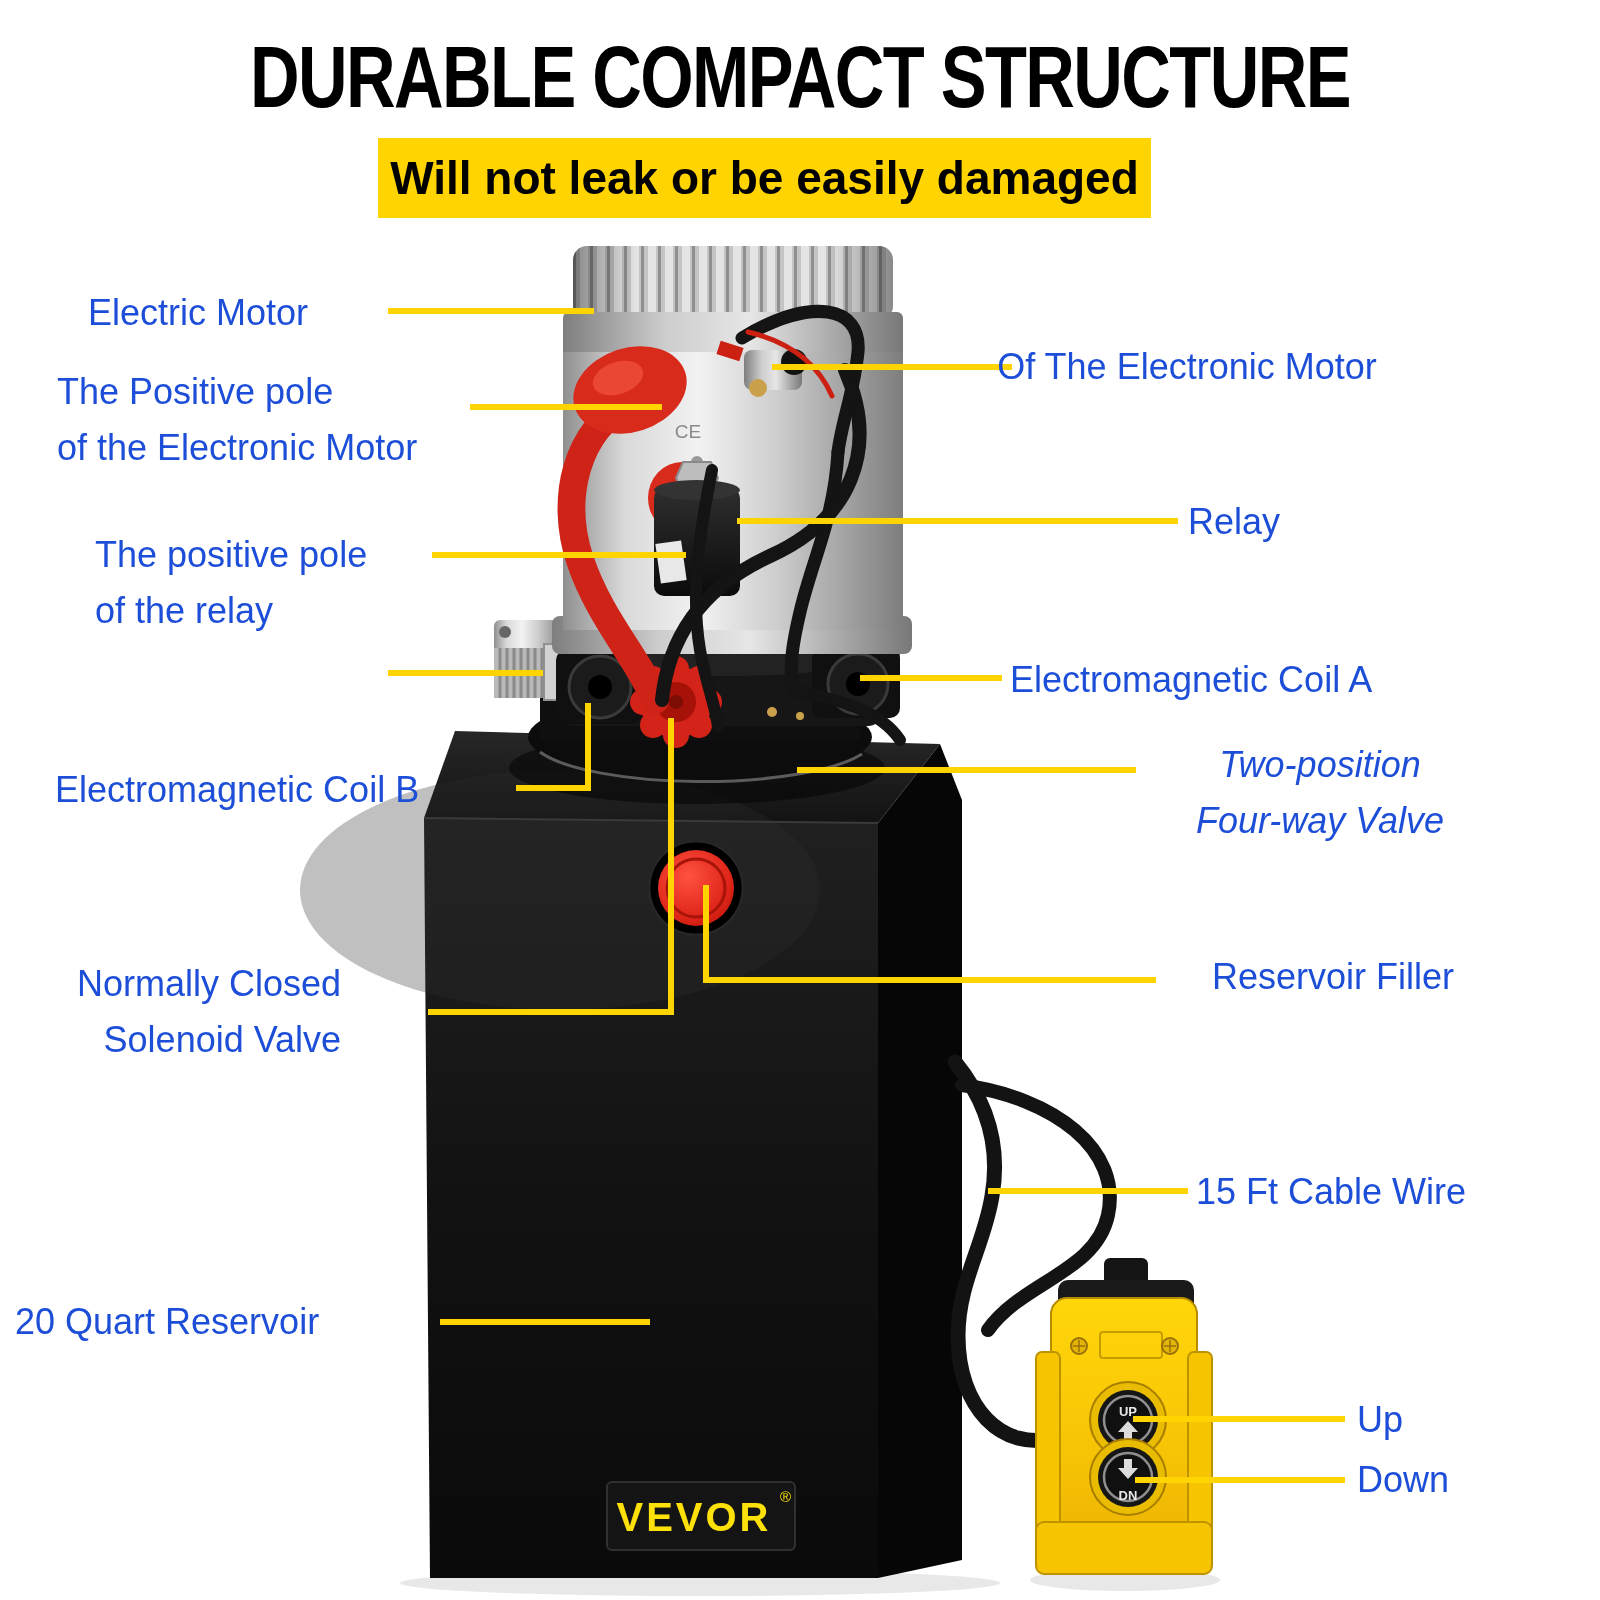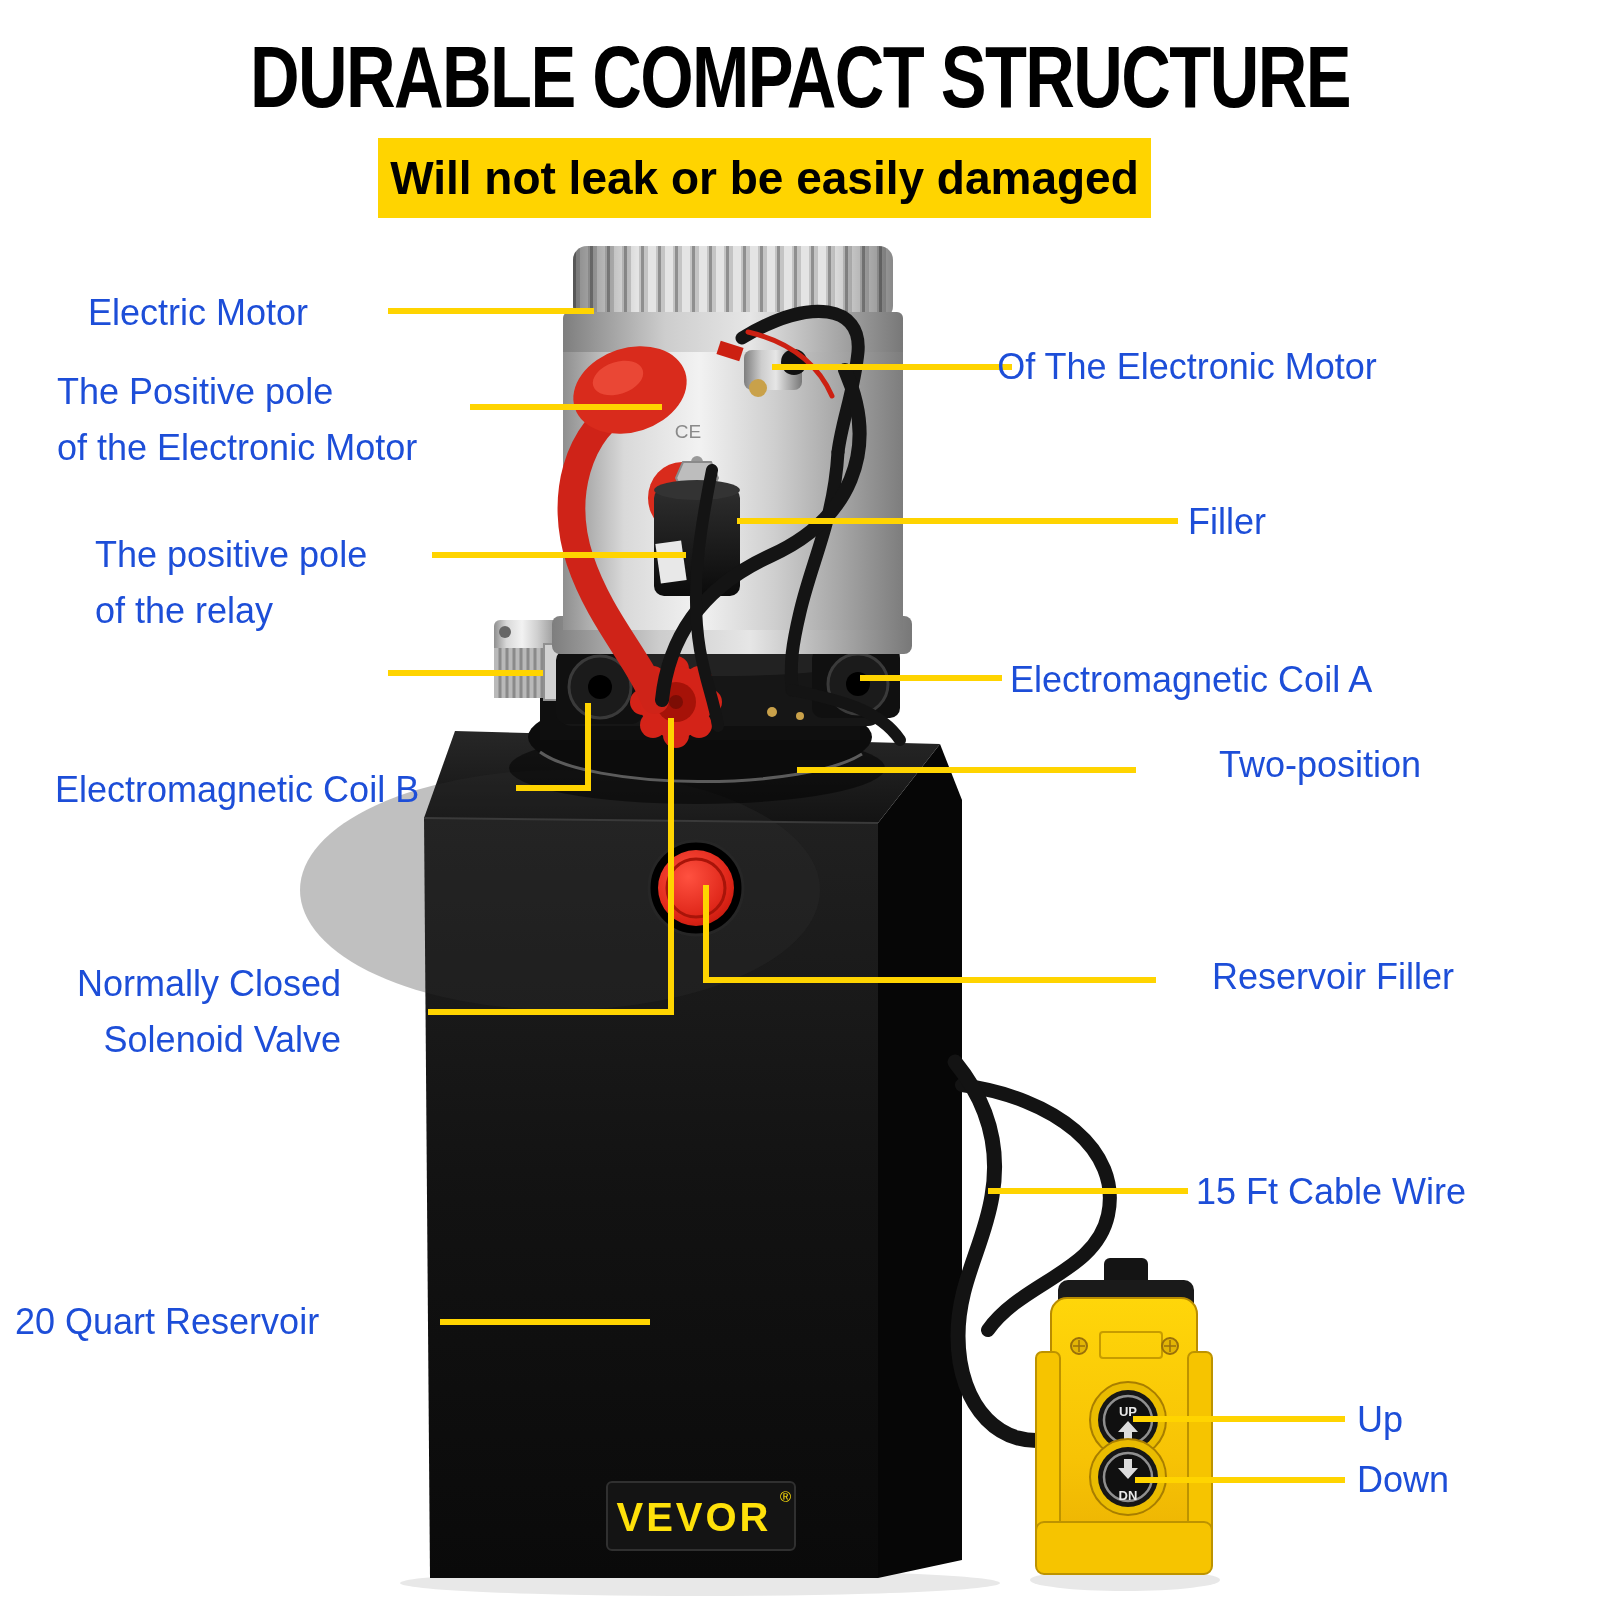--- a/index.html
+++ b/index.html
@@ -15,21 +15,21 @@
   .lbl{position:absolute;font-size:36px;line-height:56px;color:#1d4ed8;white-space:nowrap;}
   .ln{display:block;}
   .lb-electric-motor{left:88px;top:285px;}
   .lb-positive-pole-motor{left:57px;top:364px;}
   .lb-negative-pole-motor{left:940px;top:339px;width:494px;text-align:center;}
   .lb-relay{left:1188px;top:494px;}
   .lb-positive-pole-relay{left:95px;top:527px;}
   .lb-overflow-valve{left:85px;top:646px;}
   .lb-coil-b{left:55px;top:762px;}
   .lb-coil-a{left:1010px;top:652px;}
-  .lb-two-position{left:1145px;top:737px;width:350px;text-align:center;}
+  .lb-two-position{left:1145px;top:737px;width:350px;text-align:center;font-style:italic;}
   .lb-normally-closed{left:77px;top:956px;text-align:right;}
   .lb-reservoir-filler{left:1212px;top:949px;text-align:right;}
   .lb-cable-wire{left:1196px;top:1164px;}
   .lb-reservoir{left:15px;top:1294px;}
   .lb-up{left:1357px;top:1392px;}
   .lb-down{left:1357px;top:1452px;}
 </style>
 </head>
 <body>
 
@@ -281,34 +281,35 @@
 
   <div class="lbl lb-positive-pole-motor">
     <span class="ln">The Positive pole</span>
     <span class="ln">of the Electronic Motor</span>
   </div>
 
   <div class="lbl lb-negative-pole-motor">
     <span class="ln">Of The Electronic Motor</span>
   </div>
 
-  <div class="lbl lb-relay">Filler</div>
+  <div class="lbl lb-relay">Relay</div>
 
   <div class="lbl lb-positive-pole-relay">
     <span class="ln">The positive pole</span>
     <span class="ln">of the relay</span>
   </div>
 
 
   <div class="lbl lb-coil-a">Electromagnetic Coil A</div>
 
   <div class="lbl lb-coil-b">Electromagnetic Coil B</div>
 
   <div class="lbl lb-two-position">
     <span class="ln">Two-position</span>
+    <span class="ln">Four-way Valve</span>
   </div>
 
   <div class="lbl lb-normally-closed">
     <span class="ln">Normally Closed</span>
     <span class="ln">Solenoid Valve</span>
   </div>
 
   <div class="lbl lb-reservoir-filler">Reservoir Filler</div>
 
   <div class="lbl lb-cable-wire">15 Ft Cable Wire</div>

